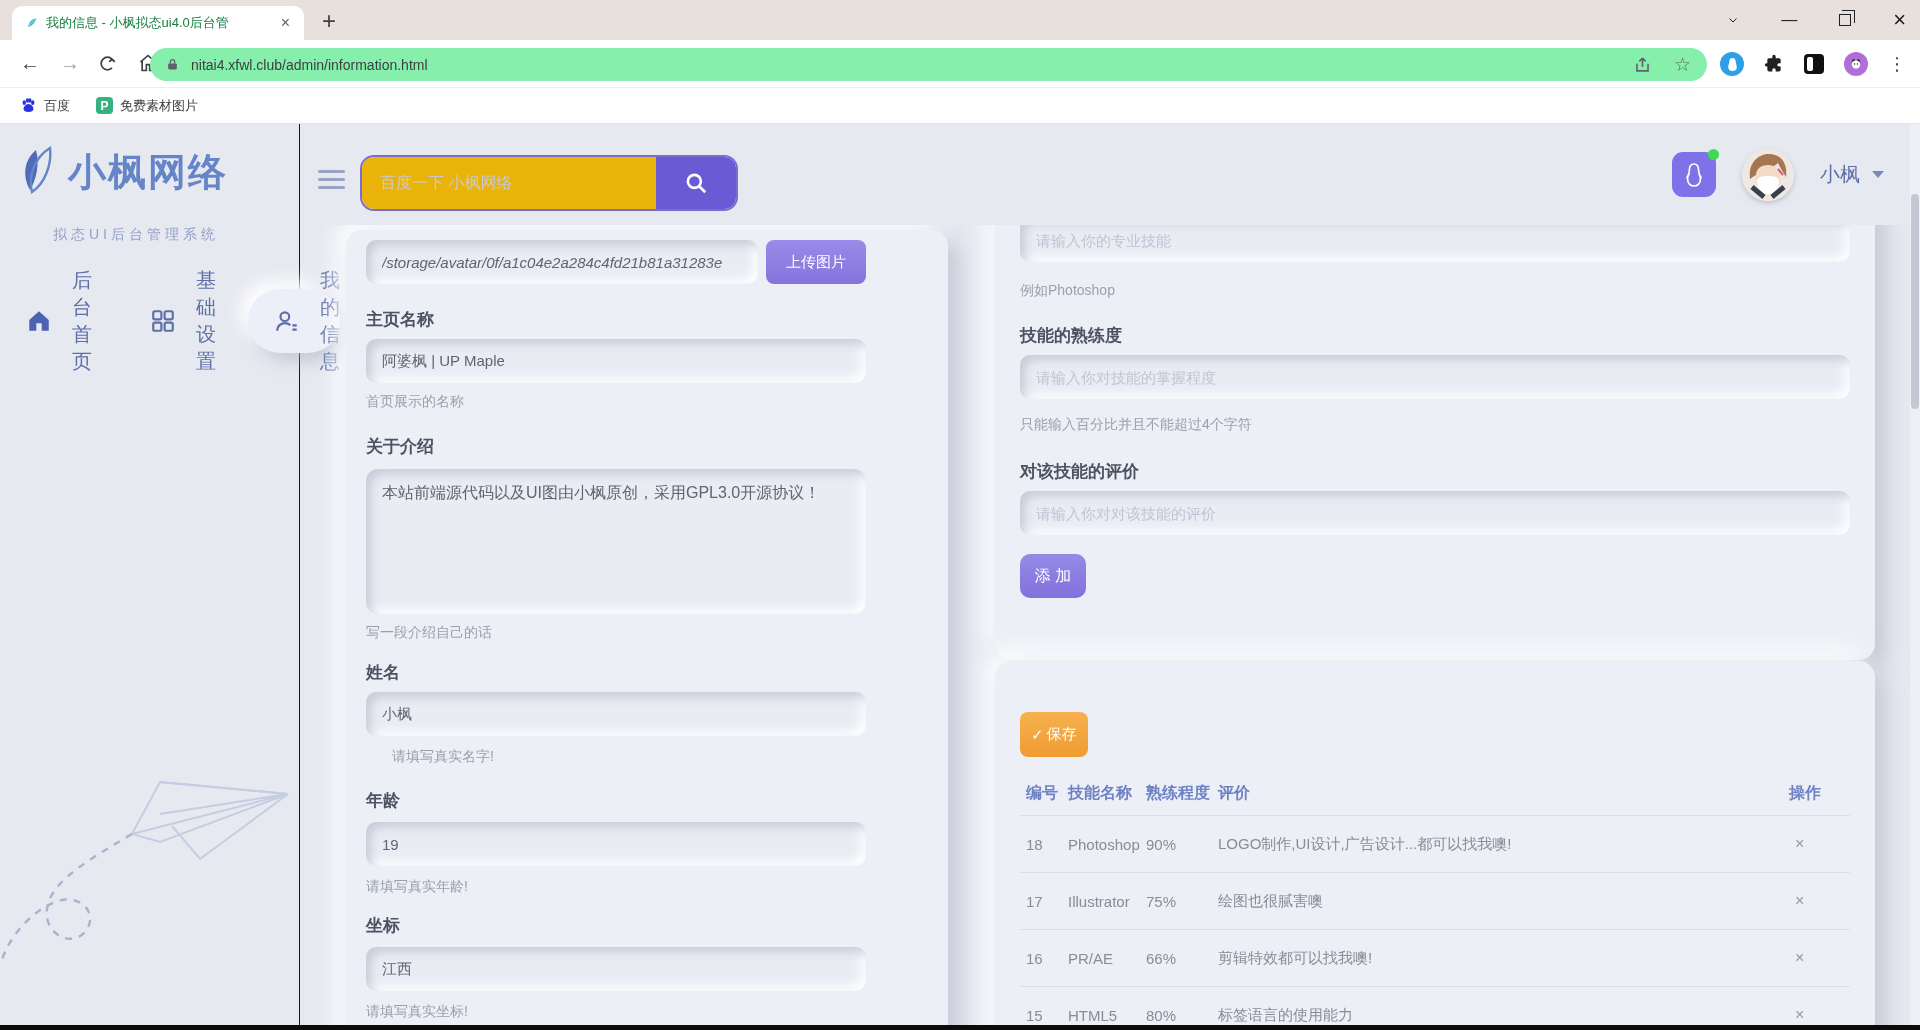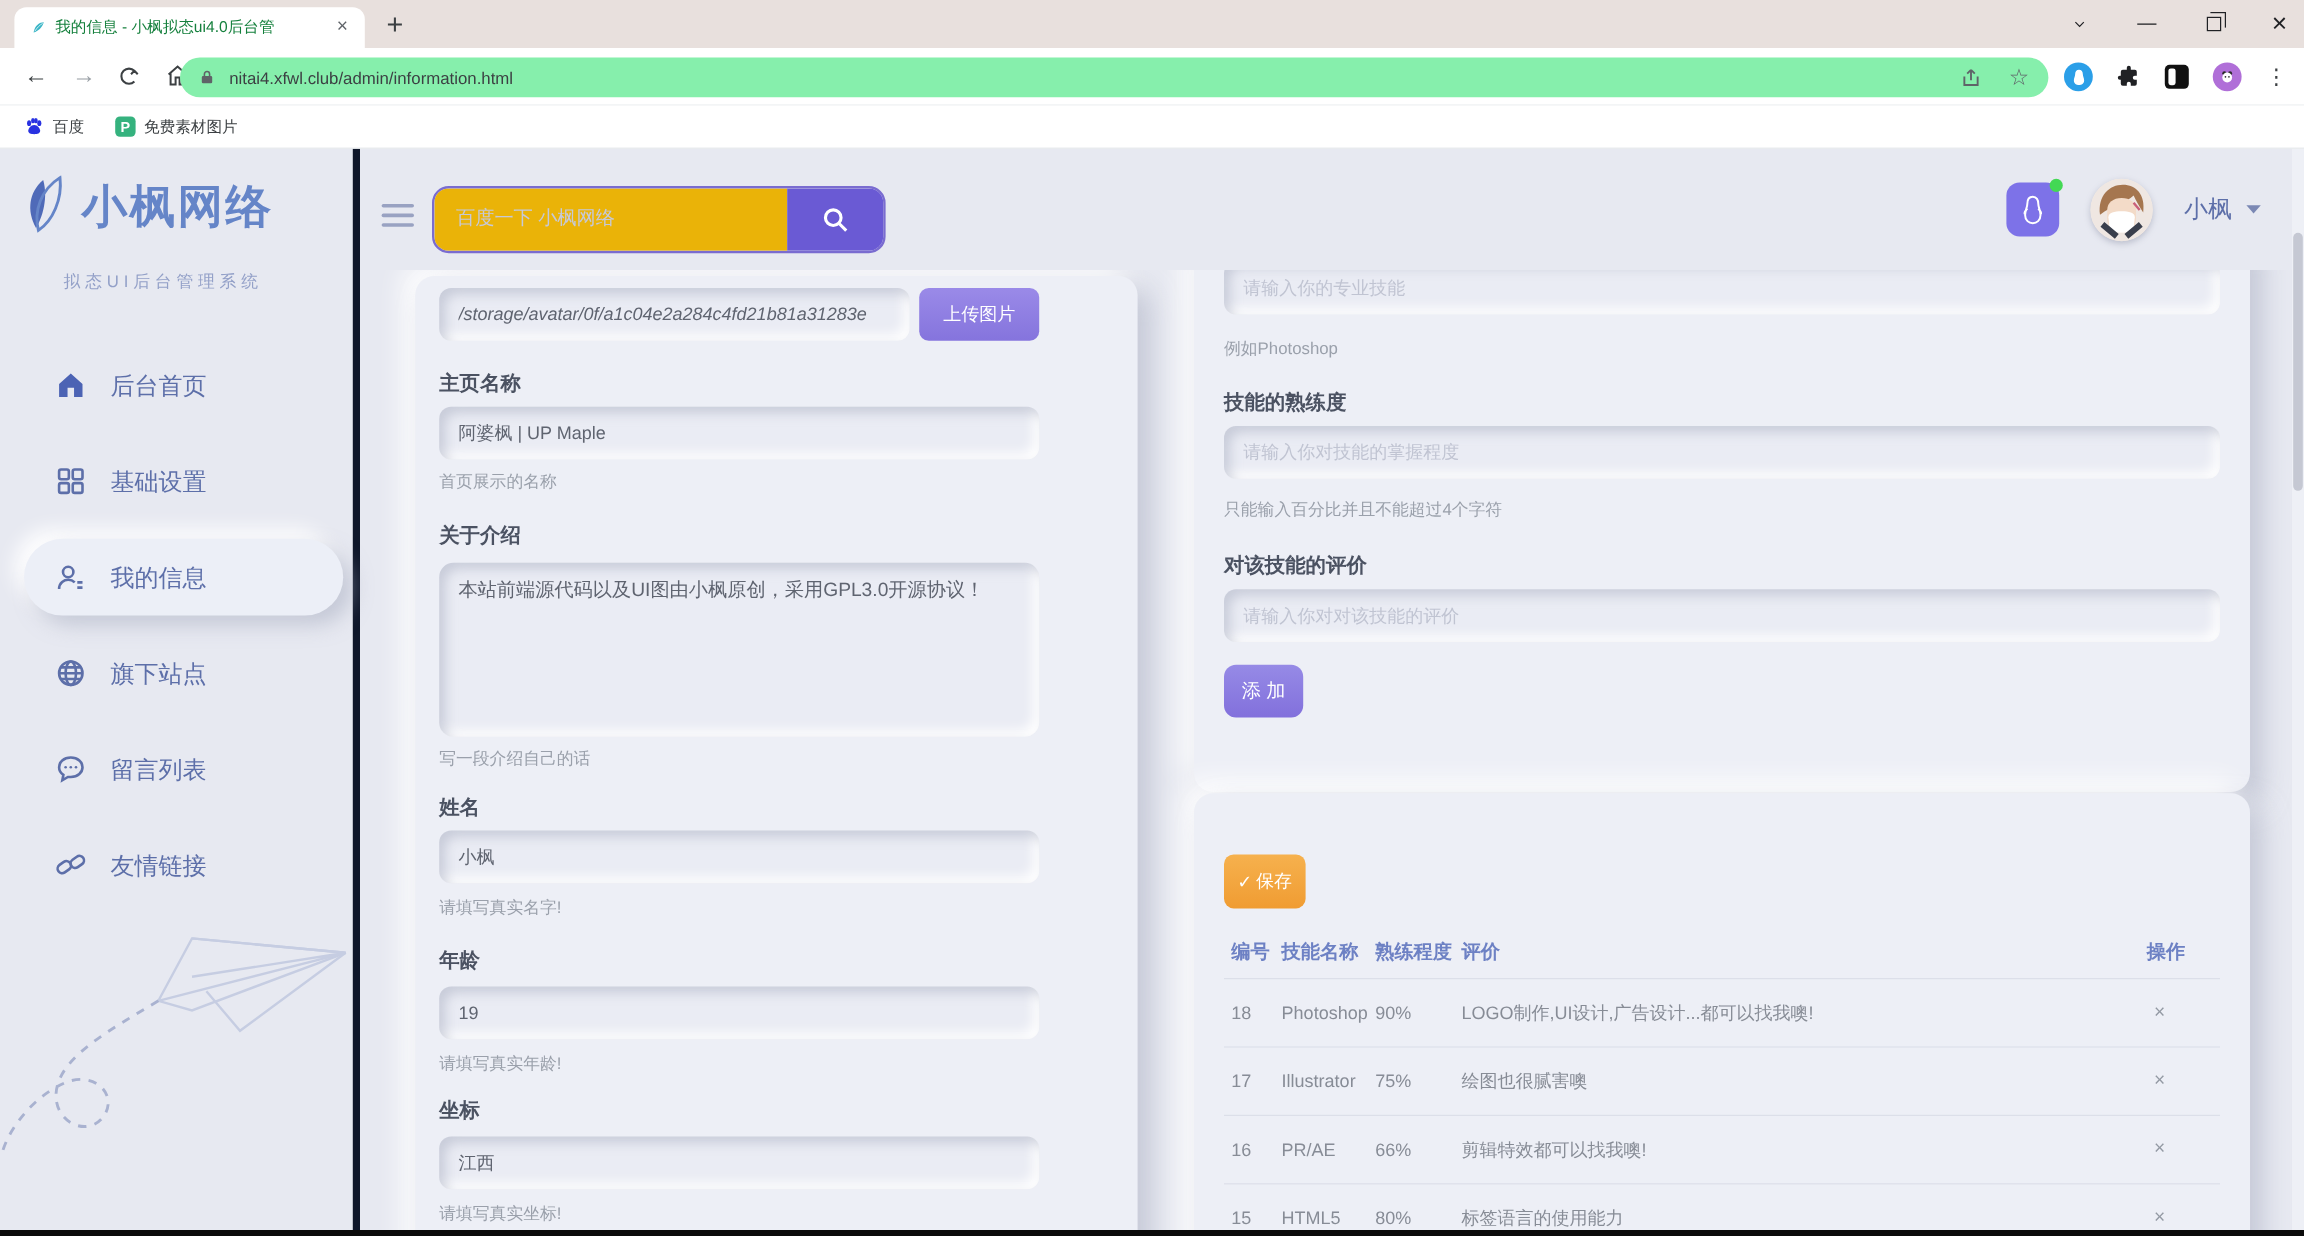--- a/index.html
+++ b/index.html
@@ -31,25 +31,25 @@
   .kebab { font-size:18px; color:#3c4043; }
 
   .bookmarks { position:relative; height:36px; background:#fff; border-bottom:1px solid #e4e6ea; display:flex; align-items:center; padding-left:20px; gap:26px; }
   .bm { display:flex; align-items:center; gap:7px; font-size:13px; color:#3c4043; }
   .p-ic { width:17px; height:17px; background:#35b27e; border-radius:4px; color:#fff; font-size:12px; font-weight:bold; display:flex; align-items:center; justify-content:center; }
 
   
   .page { position:relative; height:901px; background:#e7e9f1; overflow:hidden; }
 
   
-  .sidebar { position:absolute; left:0; top:0; width:300px; height:100%; border-right:6px solid #0f172a; }
+  .sidebar { position:absolute; left:0; top:0; width:300px; height:100%; border-right:1px solid #0f172a; }
   .logo-row { position:absolute; left:16px; top:22px; display:flex; align-items:center; gap:6px; }
   .logo-title { font-size:38px; font-weight:600; color:#6585c8; letter-spacing:2px; }
   .logo-sub { position:absolute; left:24px; top:102px; width:224px; text-align:center; font-size:14px; letter-spacing:4px; color:#93a0c8; }
-  .nav { position:absolute; left:0; top:165px; width:300px; display:flex; flex-direction:column; gap:16px;margin-left:20px; }
+  .nav { position:absolute; left:0; top:165px; width:300px; display:flex; flex-direction:row; gap:32px; }
   .nav-item { height:64px; display:flex; align-items:center; padding-left:26px; gap:20px; font-size:20px; color:#5d6fa9; cursor:pointer; }
   .nav-item.active { width:266px; background:#eceff7; border-radius:32px;
       box-shadow:8px 8px 16px rgba(164,170,190,.5), -8px -8px 16px #ffffff; }
   .nav-item svg { flex:0 0 auto; }
   .plane-sketch { position:absolute; left:0; top:640px; }
 
   
   .main-header { position:absolute; left:300px; top:0; right:0; height:101px; }
   .burger { position:absolute; left:18px; top:46px; width:27px; display:flex; flex-direction:column; gap:5px; cursor:pointer; }
   .burger i { display:block; height:3px; background:#99a2c2; border-radius:2px; }
@@ -311,21 +311,21 @@
         <div class="fld-label">主页名称</div>
         <input class="ninput" type="text" value="阿婆枫 | UP Maple" style="">
         <div class="helper">首页展示的名称</div>
 
         <div class="fld-label">关于介绍</div>
         <textarea class="ntext" style="">本站前端源代码以及UI图由小枫原创，采用GPL3.0开源协议！</textarea>
         <div class="helper">写一段介绍自己的话</div>
 
         <div class="fld-label" style="margin-top:19px;">姓名</div>
         <input class="ninput" type="text" value="小枫" style="">
-        <div class="helper" style="margin-top:12px;">请填写真实名字!</div>
+        <div class="helper" style="margin-top:12px;margin-left:26px;">请填写真实名字!</div>
 
         <div class="fld-label" style="margin-top:23px;">年龄</div>
         <input class="ninput" type="text" style="margin-top: 10px;" value="19">
         <div class="helper" style="margin-top:12px;">请填写真实年龄!</div>
 
         <div class="fld-label" style="margin-top:18px;">坐标</div>
         <input class="ninput" type="text" style="margin-top: 10px;" value="江西">
         <div class="helper" style="margin-top:12px;">请填写真实坐标!</div>
 
       </section>

